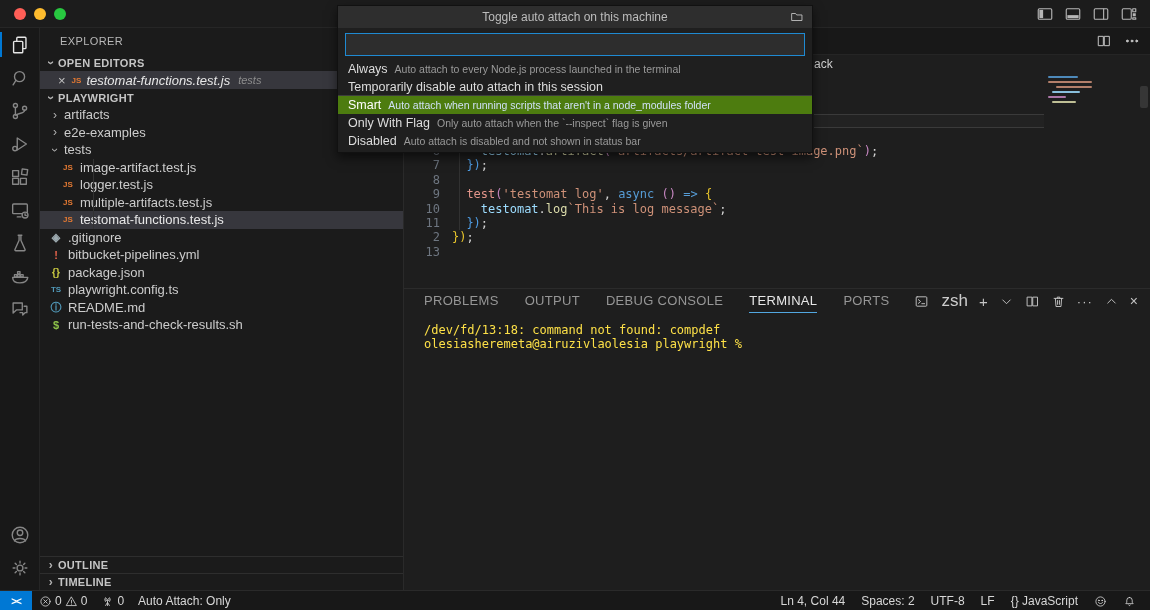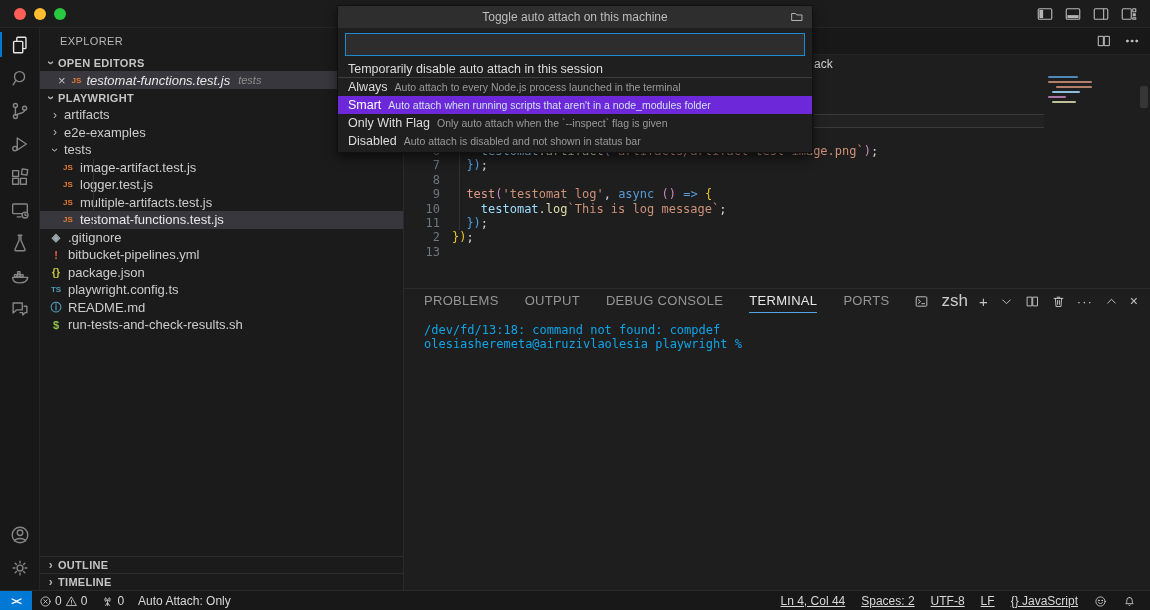--- a/index.html
+++ b/index.html
@@ -65,43 +65,43 @@
   
   .panel{position:absolute;left:404px;top:288px;width:746px;height:302px;background:#1e1e1e;border-top:1px solid #2b2b2b;}
   .panel-tabs{position:absolute;left:20px;top:0;height:24px;display:flex;gap:26px;align-items:center;}
   .ptab{font-size:13px;color:#969696;letter-spacing:.3px;cursor:pointer;height:24px;line-height:24px;}
   .ptab.active{color:#e7e7e7;border-bottom:1.5px solid #52a7e0;}
   .panel-actions{position:absolute;right:12px;top:2px;display:flex;gap:11px;align-items:center;color:#c5c5c5;font-size:13px;}
   .panel-actions .ic{width:15px;height:15px;cursor:pointer}
   .pa-text{cursor:pointer;}
   .shell-label{font-size:17px;color:#cccccc;margin-left:13px;}
   .shell-group{display:flex;align-items:center;cursor:pointer;}
-  .term{position:absolute;left:20px;top:34px;font-family:"DejaVu Sans Mono",monospace;font-size:12px;line-height:14px;color:#0ea5e9;white-space:pre;}
+  .term{position:absolute;left:20px;top:34px;font-family:"DejaVu Sans Mono",monospace;font-size:12px;line-height:14px;color:#fde047;white-space:pre;}
 
   
   .statusbar{position:absolute;left:0;top:590px;width:1150px;height:20px;background:#181818;border-top:1px solid #2a2a2a;font-size:12px;color:#d7d7d7;}
   .sb-left{position:absolute;left:0;top:0;height:20px;display:flex;align-items:center;}
   .remote{width:32px;height:20px;background:#0078d4;color:#fff;display:flex;align-items:center;justify-content:center;font-size:10px;font-weight:bold;letter-spacing:-1px;cursor:pointer;}
   .sb-item{display:flex;align-items:center;gap:3px;padding:0 7px;height:20px;cursor:pointer;}
   .sb-item .ic{width:13px;height:13px;color:#d7d7d7}
   .sb-right{position:absolute;right:14px;top:0;height:20px;display:flex;align-items:center;gap:16px;}
-  .sb-right .sb-item{padding:0;text-decoration:underline;}
+  .sb-right .sb-item{padding:0;}
 
   
   .quickpick{position:absolute;left:337px;top:5px;width:476px;background:#1f1f1f;border:1px solid #111;box-shadow:0 5px 10px rgba(0,0,0,.55);z-index:50;}
   .qp-title{height:22px;background:#2e2e2e;display:flex;align-items:center;justify-content:center;font-size:12px;color:#bdbdbd;position:relative;}
   .qp-title .ic{position:absolute;right:8px;top:4px;width:14px;height:14px;color:#c5c5c5;cursor:pointer}
   .qp-inputwrap{padding:5px 7px 4px 7px;}
   .qp-input{width:100%;height:23px;background:#2d2d2d;border:1px solid #1f8ad2;outline:none;color:#ddd;font-size:12px;padding:0 6px;font-family:"Liberation Sans",sans-serif;}
   .qp-list{padding-bottom:2px;}
   .qp-item{height:18px;display:flex;align-items:center;padding:0 10px;cursor:pointer;white-space:nowrap;overflow:hidden;}
   .qp-item.sep{border-bottom:1px solid #3d3d3d;}
   .qp-label{font-size:12.5px;color:#dddddd;}
   .qp-desc{font-size:10.5px;color:#9a9a9a;margin-left:7px;}
-  .qp-item.selected{background:#6d28d9;align-items:center;}
+  .qp-item.selected{background:#4d7c0f;align-items:center;}
   .qp-item.selected .qp-label{color:#ffffff;}
   .qp-item.selected .qp-desc{color:#cfe0f5;}
 </style>
 </head>
 <body>
 
 <div id="app">
 
   <div class="titlebar">
     <div class="tl red"></div>
@@ -456,27 +456,27 @@
       <span class="ic" id="ic-folder">
           <svg viewBox="0 0 24 24" fill="none" stroke="currentColor" stroke-width="1.5" stroke-linecap="round" stroke-linejoin="round">
             <path d="M3.5 6 h6 l2 2.5 h9 v9.5 h-17 z"></path>
           </svg>
         </span>
     </div>
     <div class="qp-inputwrap">
       <input class="qp-input" value="" placeholder="" style="">
     </div>
     <div class="qp-list" id="qp-list">
-        <div class="qp-item sep">
-          <span class="qp-label">Temporarily disable auto attach in this session</span>
-        </div>
         <div class="qp-item">
           <span class="qp-label">Always</span>
           <span class="qp-desc">Auto attach to every Node.js process launched in the terminal</span>
         </div>
+        <div class="qp-item sep">
+          <span class="qp-label">Temporarily disable auto attach in this session</span>
+        </div>
         <div class="qp-item selected">
           <span class="qp-label">Smart</span>
           <span class="qp-desc">Auto attach when running scripts that aren't in a node_modules folder</span>
         </div>
         <div class="qp-item">
           <span class="qp-label">Only With Flag</span>
           <span class="qp-desc">Only auto attach when the `--inspect` flag is given</span>
         </div>
         <div class="qp-item">
           <span class="qp-label">Disabled</span>

